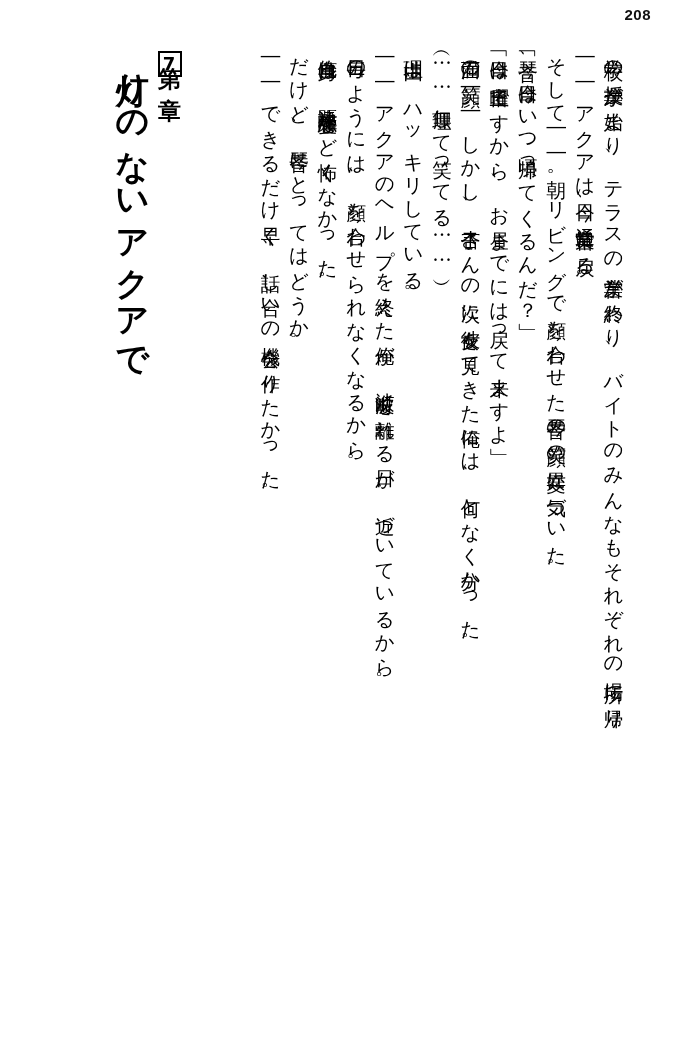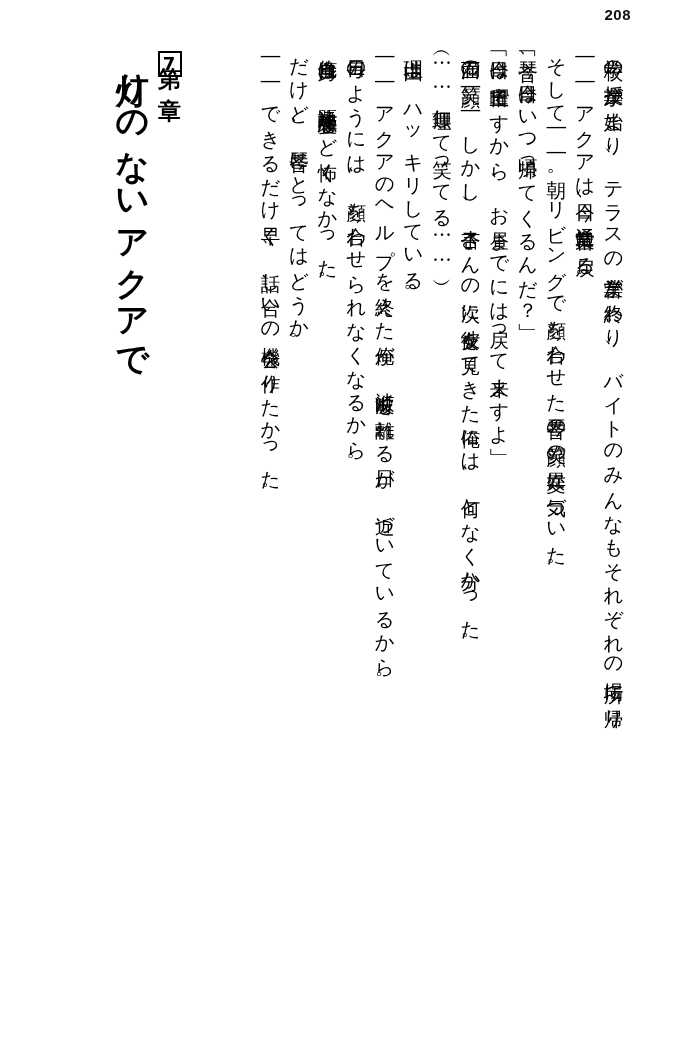--- a/index.html
+++ b/index.html
@@ -20,21 +20,21 @@
     position: absolute;
     left: 0; top: 0;
     width: 679px;
     height: 1050px;
   }
 
   
   .page-number {
     position: absolute;
     top: 6px;
-    right: 48px;
+    right: 28px;
     font-family: "Liberation Sans", sans-serif;
     font-size: 15px;
     font-weight: bold;
     letter-spacing: 0.5px;
     color: #111;
   }
 
   .chapter-title {
     position: absolute;
     top: 48px;

